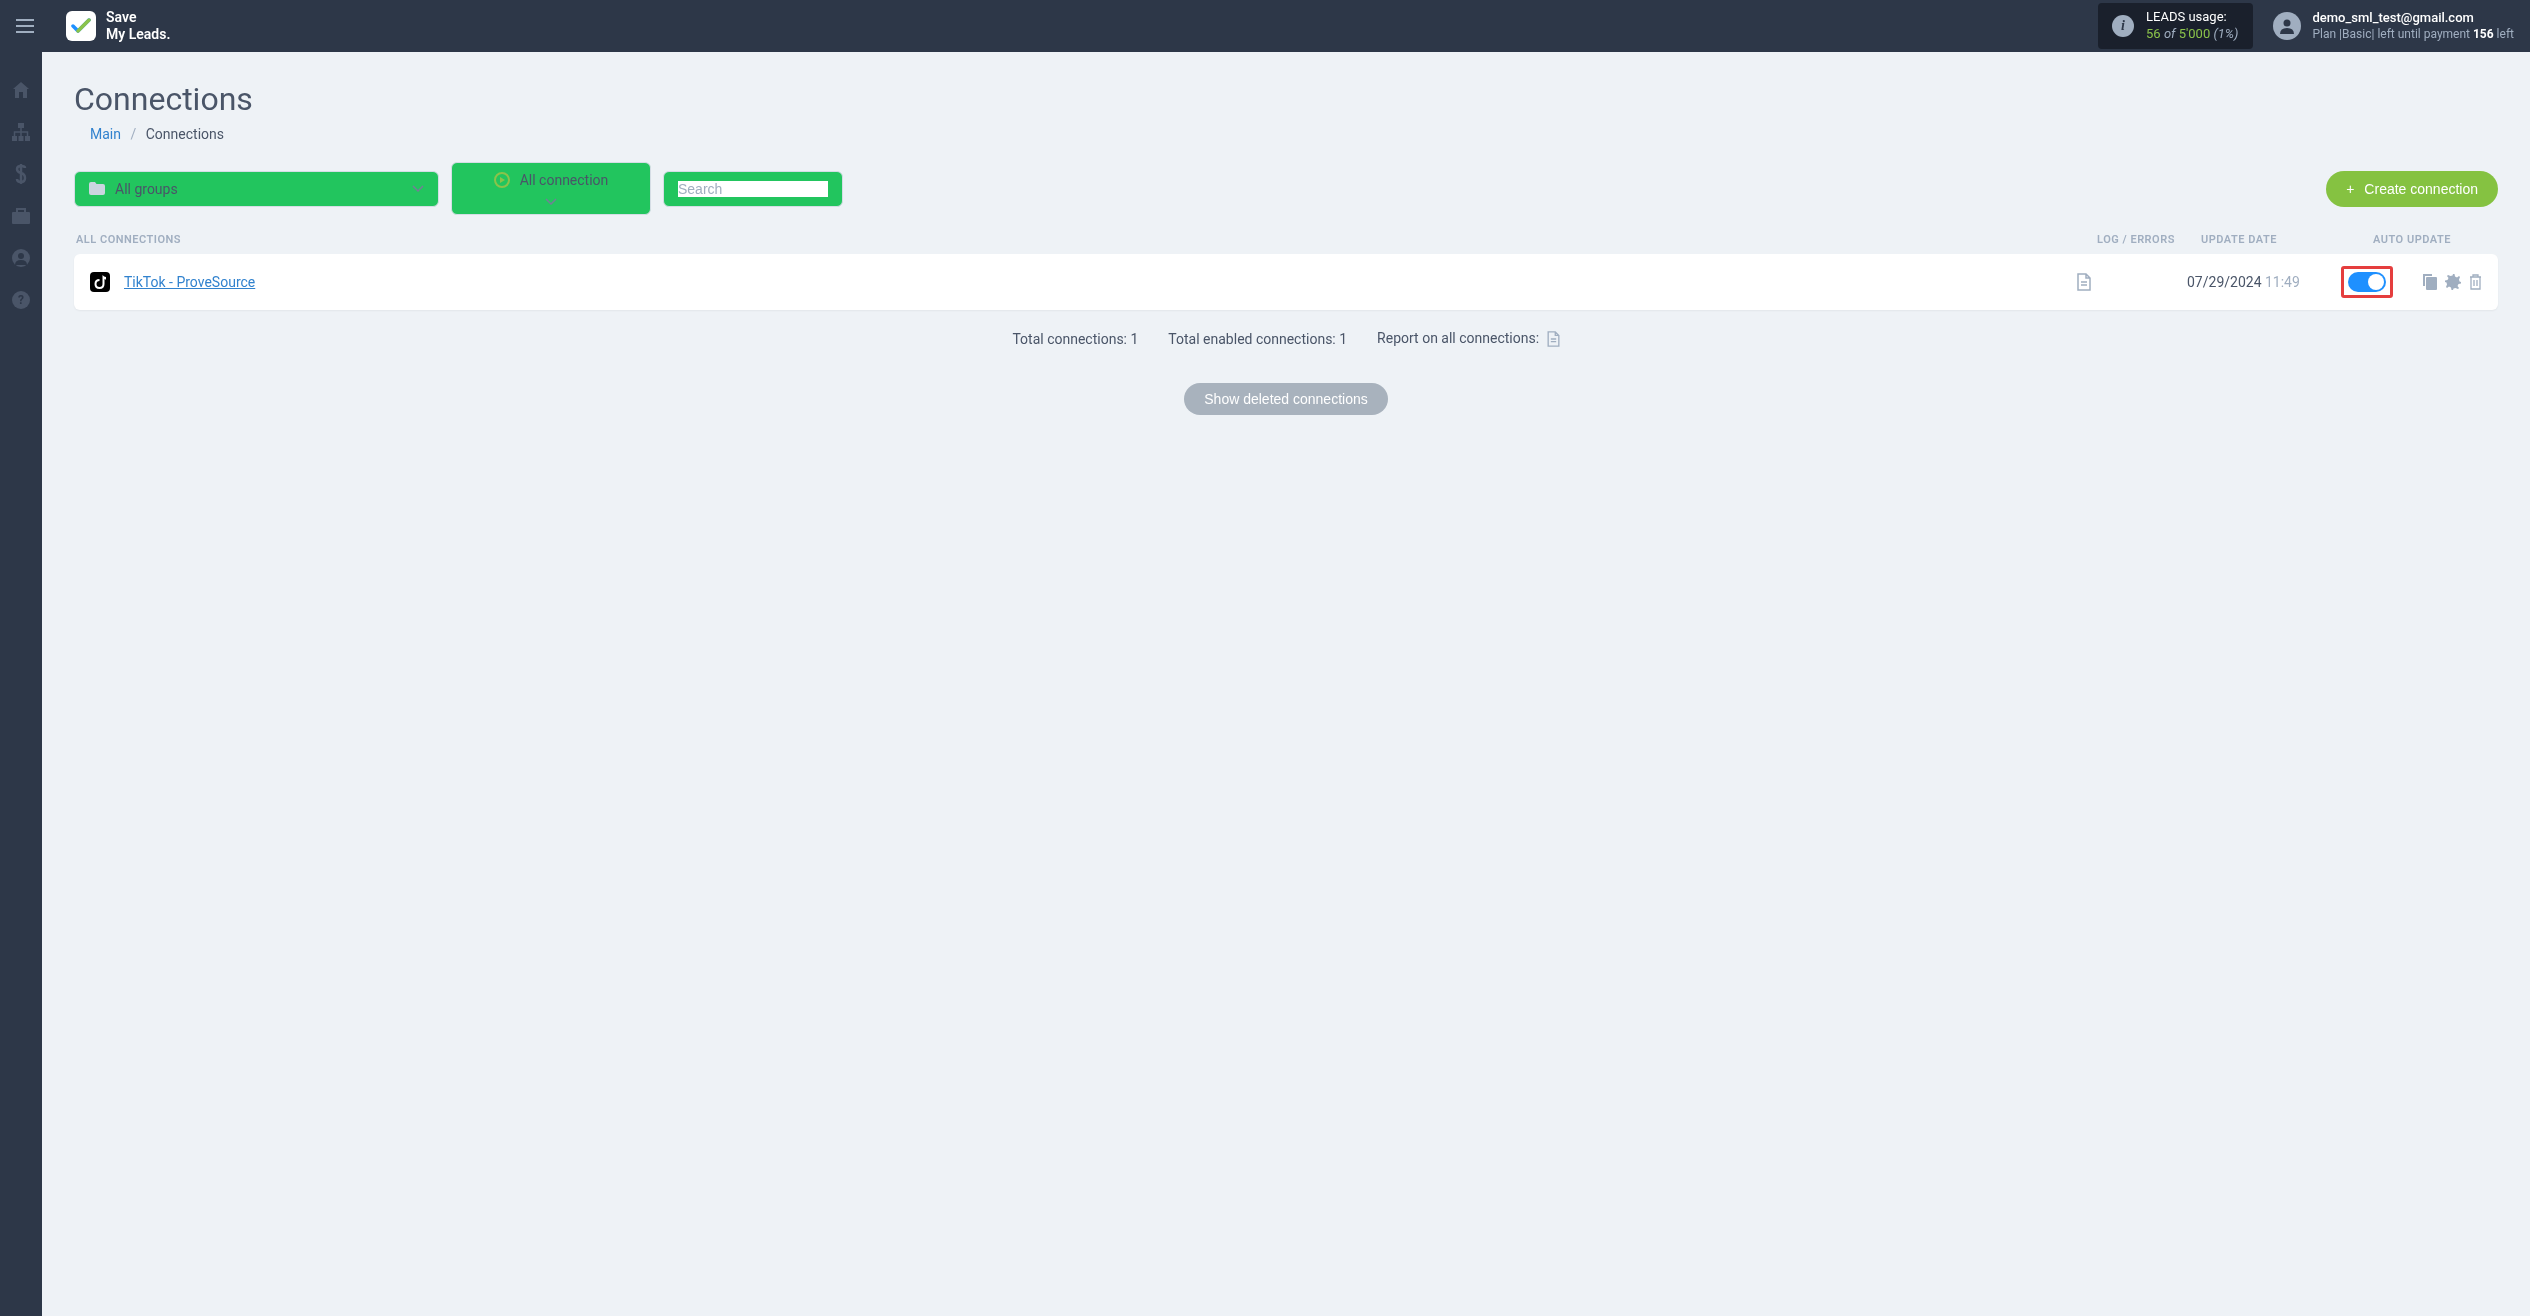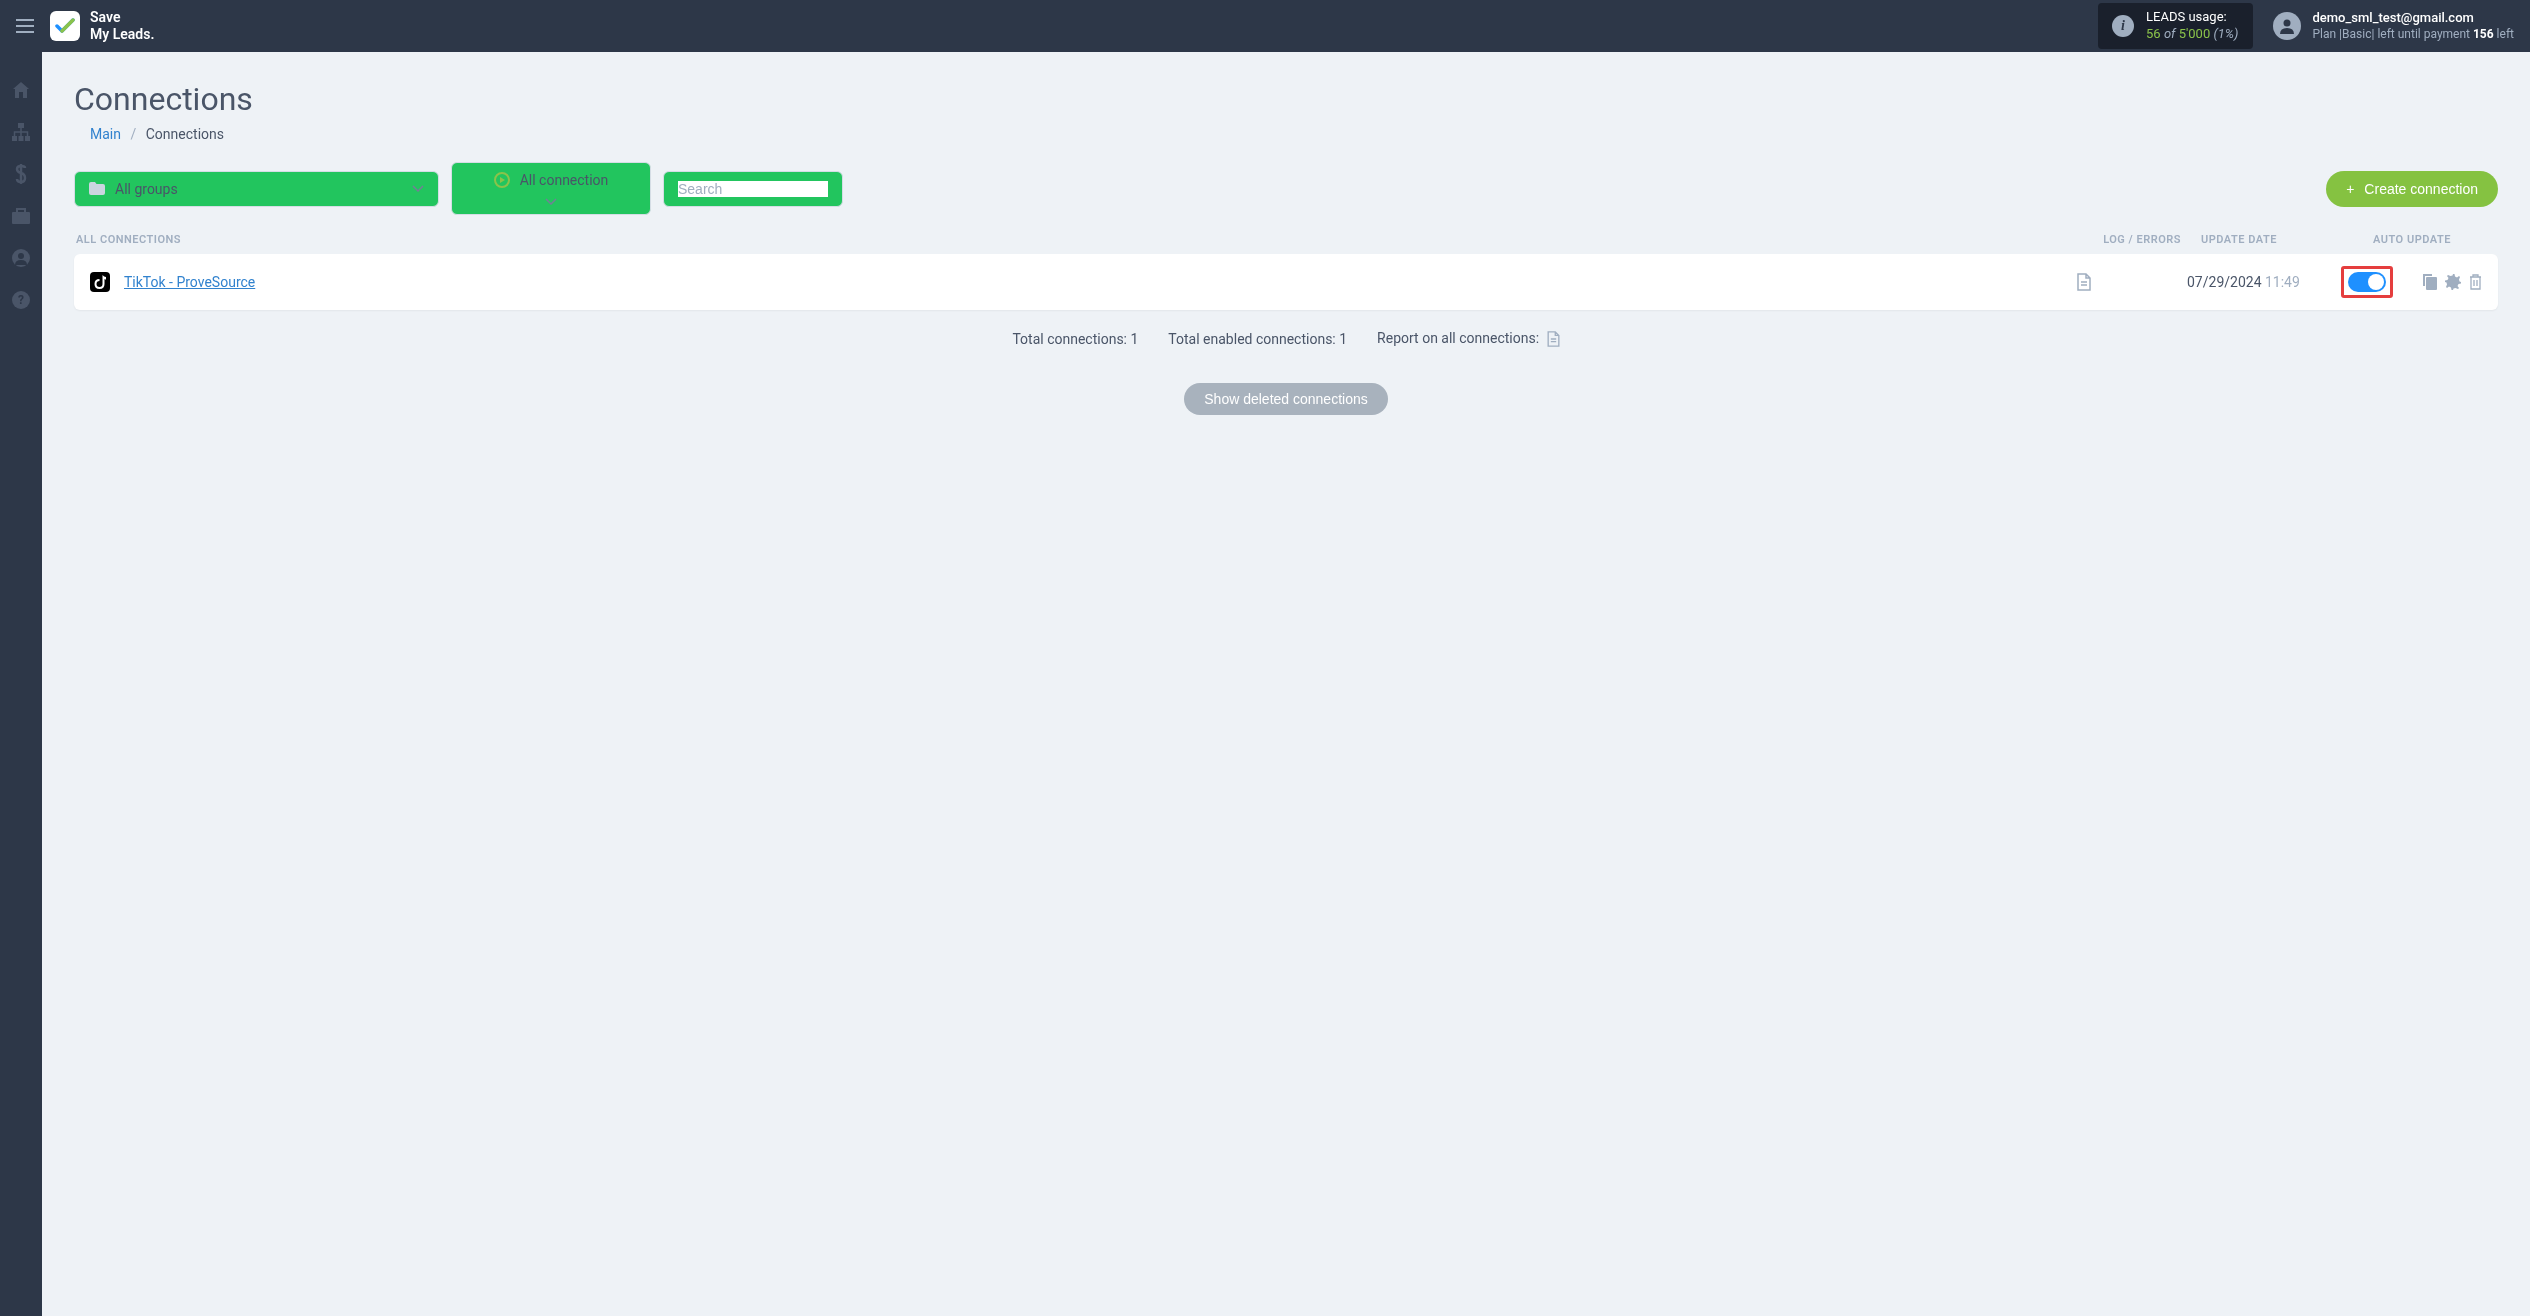--- a/index.html
+++ b/index.html
@@ -12,20 +12,21 @@
     
     
     .top-header {
       background: #2d3748;
       height: 52px;
       display: flex;
       align-items: center;
       padding: 0 16px;
       color: #fff;
       width: 100%;
+      gap: 16px;
     }
     .hamburger {
       color: #a0aec0;
       font-size: 20px;
       margin-right: 16px;
       cursor: pointer;
     }
     .logo {
       display: flex;
       align-items: center;
@@ -204,21 +205,21 @@
       display: flex;
       padding: 0 2px;
       font-size: 11px;
       font-weight: 600;
       color: #a0aec0;
       text-transform: uppercase;
       letter-spacing: 0.5px;
       margin-bottom: 8px;
     }
     .col-name { flex: 1; }
-    .col-log { width: 90px; text-align: right; }
+    .col-log { width: 90px; text-align: center; }
     .col-date { width: 150px; text-align: left; padding-left: 20px; }
     .col-auto { width: 165px; text-align: left; padding-left: 42px; }
     
     
     .connection-row {
       background: #fff;
       border-radius: 6px;
       padding: 12px 16px;
       display: flex;
       align-items: center;

